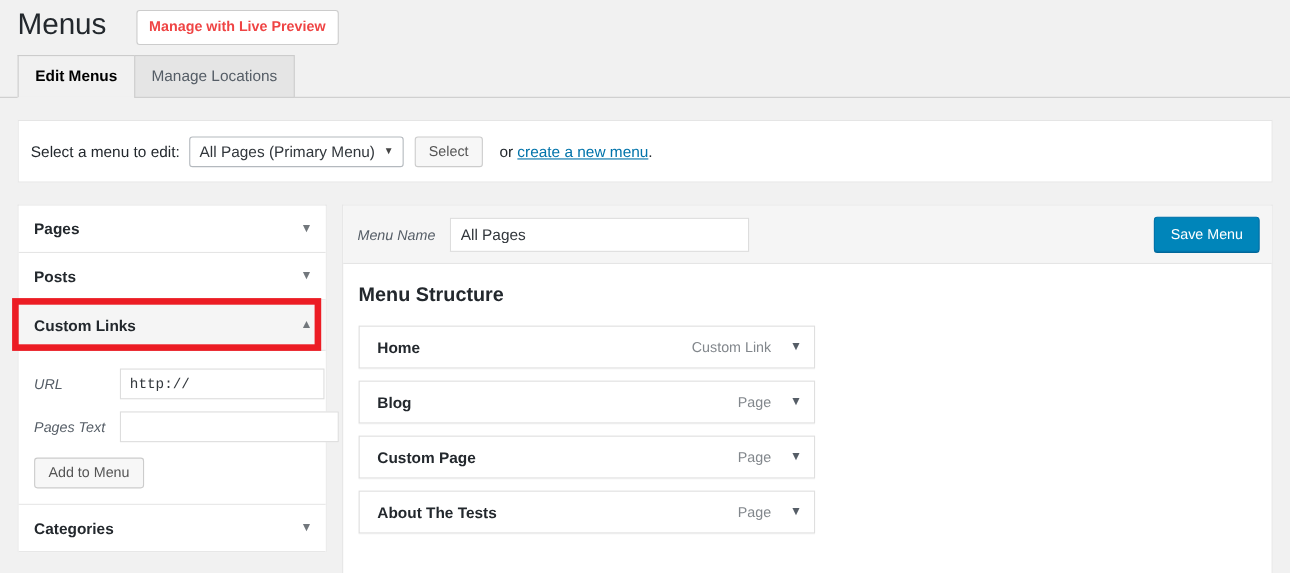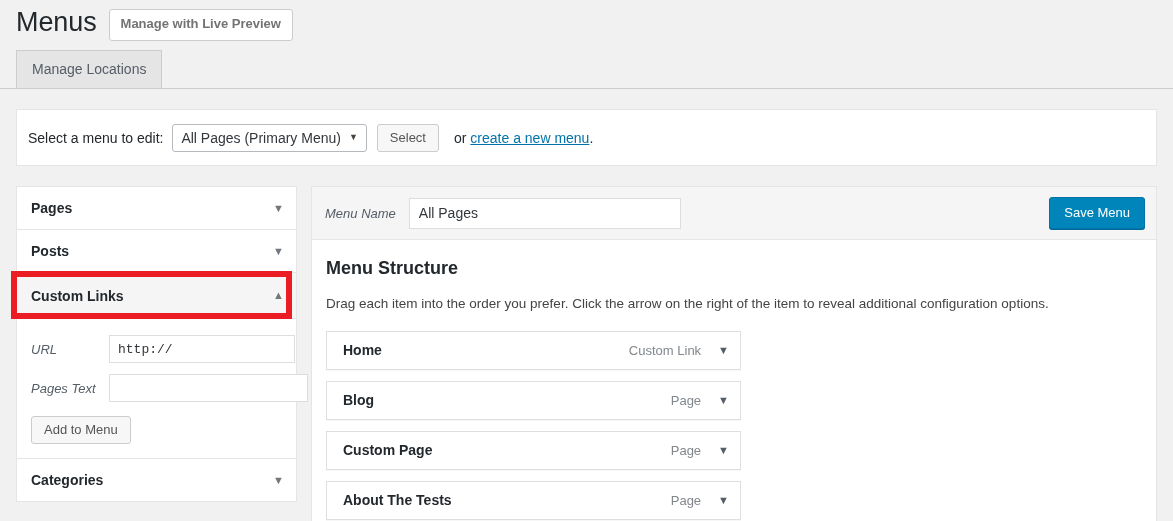--- a/index.html
+++ b/index.html
@@ -17,23 +17,23 @@
   .page-head {
     position: absolute; left: 0; top: 0; width: 1173px; height: 48px;
     display: flex; align-items: center;
   }
   .page-title {
     font-size: 27px; font-weight: 400; color: #23282d;
     margin-left: 16px; line-height: 1; padding-bottom: 4px;
     letter-spacing: -0.1px;
   }
   .live-preview-btn {
-    margin-left: 12px; margin-top: 2px;
+    margin-left: 27px; margin-top: 2px;
     background: #fff; border: 1px solid #cccccc; border-radius: 3px;
-    color: #737373; font-size: 13px; font-weight: 600;
+    color: #ef4444; font-size: 13px; font-weight: 600;
     padding: 5px 11px 6px 11px; line-height: 1.4;
     cursor: pointer; font-family: "Liberation Sans", sans-serif;
   }
 
   
   .tabs-wrap {
     position: absolute; left: 0; top: 51px; width: 1173px; height: 38px;
     border-bottom: 1px solid #cccccc;
   }
   .tabs { position: absolute; left: 16px; bottom: -1px; display: flex; }
@@ -162,20 +162,21 @@
 
 <div id="app">
 
   <div class="page-head">
     <div class="page-title">Menus</div>
     <button class="live-preview-btn">Manage with Live Preview</button>
   </div>
 
   <div class="tabs-wrap">
     <div class="tabs">
+      <div class="tab active">Edit Menus</div>
       <div class="tab inactive">Manage Locations</div>
     </div>
   </div>
 
   <div class="menu-select-bar">
     <span class="msb-label">Select a menu to edit:</span>
     <div class="fake-select">
       <span>All Pages (Primary Menu)</span>
       <span class="arrow">▼</span>
     </div>
@@ -227,21 +228,20 @@
 
   <div class="main-panel">
     <div class="mp-head">
       <span class="mp-name-label">Menu Name</span>
       <input class="mp-name-input" type="text" value="All Pages" style="">
       <button class="save-btn">Save Menu</button>
     </div>
 
     <div class="mp-body">
       <h2 class="mp-h2">Menu Structure</h2>
-      <p class="mp-desc">Drag each item into the order you prefer. Click the arrow on the right of the item to reveal additional configuration options.</p>
 
       <div class="menu-items">
 
         <div class="menu-item">
           <span class="mi-title">Home</span>
           <span class="mi-type">Custom Link</span>
           <span class="mi-arrow">▼</span>
         </div>
 
         <div class="menu-item">

